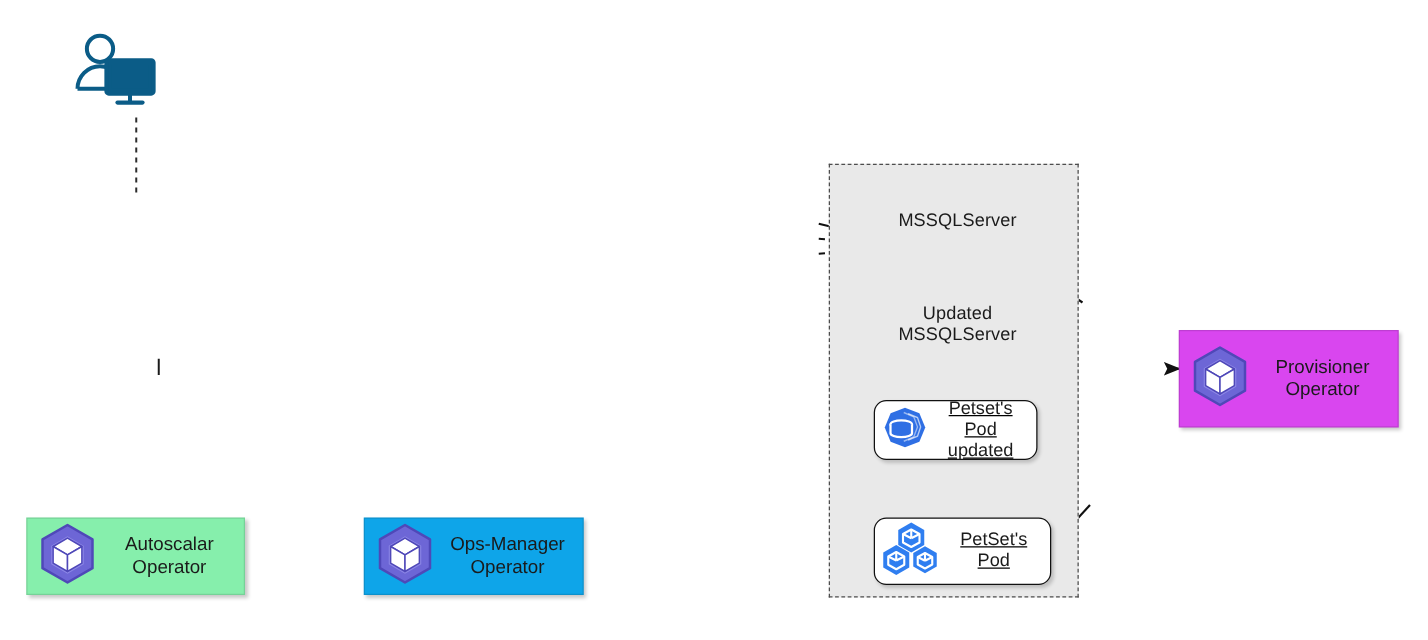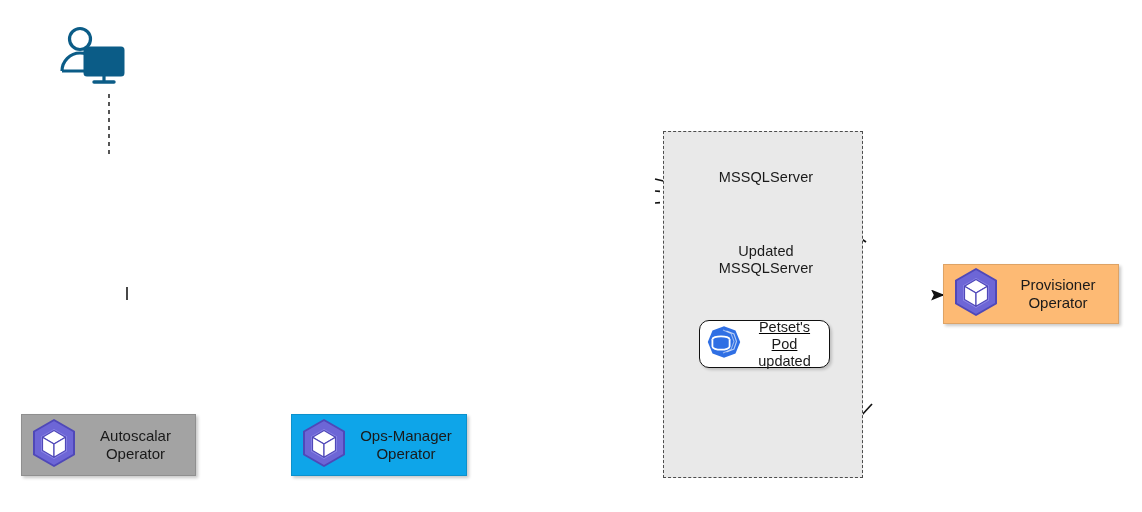--- a/index.html
+++ b/index.html
@@ -186,22 +186,47 @@
         <path d="M17,6 L25,9.4 L28,17.5 L25,25.6 L17,29" fill="none" stroke="#ffffff" stroke-width="1.1" opacity="0.5"></path>
 
         <ellipse cx="15" cy="15.4" rx="8.6" ry="3.1" fill="#2f6fe4" stroke="#ffffff" stroke-width="1.8"></ellipse>
         <path d="M6.4,15.4 L6.4,22.6 a8.6,3.1 0 0 0 17.2,0 L23.6,15.4" fill="#2f6fe4" stroke="#ffffff" stroke-width="1.8"></path>
       </svg>
     </span>
     <span class="node-text">Petset's Pod
 updated</span>
   </div>
 
-
-  <div class="op-box" style="left:21px; top:414px; width:175px; height:62px; background:#a3a3a3;">
+  <div class="node-box" style="left:699px; top:414px; width:142px; height:54px;">
+    <span class="node-icon">
+      <svg width="46" height="44" viewBox="0 0 46 44" xmlns="http://www.w3.org/2000/svg">
+        <g fill="#2f7ef0">
+
+          <path d="M23,1 L33.4,7 L33.4,19 L23,25 L12.6,19 L12.6,7 Z"></path>
+
+          <path d="M11,19 L21.4,25 L21.4,37 L11,43 L0.6,37 L0.6,25 Z"></path>
+
+          <path d="M34,20 L43.4,25.4 L43.4,36.2 L34,41.6 L24.6,36.2 L24.6,25.4 Z"></path>
+        </g>
+
+        <g fill="none" stroke="#ffffff" stroke-width="1.7" stroke-linejoin="round">
+          <path d="M23,6.6 L29.6,10.2 L29.6,17 L23,20.6 L16.4,17 L16.4,10.2 Z"></path>
+          <path d="M23,6.6 L23,13.6 M23,13.6 L29.6,10.2 M23,13.6 L16.4,10.2"></path>
+          <path d="M11,24.6 L17.4,28.2 L17.4,34.8 L11,38.4 L4.6,34.8 L4.6,28.2 Z"></path>
+          <path d="M11,24.6 L11,31.4 M11,31.4 L17.4,28.2 M11,31.4 L4.6,28.2"></path>
+          <path d="M34,25.4 L39.8,28.6 L39.8,34.6 L34,37.8 L28.2,34.6 L28.2,28.6 Z"></path>
+          <path d="M34,25.4 L34,31.6 M34,31.6 L39.8,28.6 M34,31.6 L28.2,28.6"></path>
+        </g>
+      </svg>
+    </span>
+    <span class="node-text">PetSet's
+Pod</span>
+  </div>
+
+  <div class="op-box" style="left:21px; top:414px; width:175px; height:62px; background:#86efac;">
     <span class="op-icon">
       <svg width="48" height="50" viewBox="0 0 48 50" xmlns="http://www.w3.org/2000/svg">
         <path d="M24,2 L44,13.5 L44,36.5 L24,48 L4,36.5 L4,13.5 Z" fill="#6d66d6" stroke="#4f48b8" stroke-width="2" stroke-linejoin="round"></path>
         <path d="M24,11 L37,18.6 L37,33.4 L24,41 L11,33.4 L11,18.6 Z" fill="#8c86e6"></path>
         <g fill="#ffffff" stroke="#4f48b8" stroke-width="1.2" stroke-linejoin="round">
           <path d="M24,12.5 L35.5,19.2 L24,25.9 L12.5,19.2 Z"></path>
           <path d="M12.5,19.2 L24,25.9 L24,39.2 L12.5,32.5 Z"></path>
           <path d="M35.5,19.2 L35.5,32.5 L24,39.2 L24,25.9 Z"></path>
         </g>
       </svg>
@@ -219,21 +244,21 @@
           <path d="M24,12.5 L35.5,19.2 L24,25.9 L12.5,19.2 Z"></path>
           <path d="M12.5,19.2 L24,25.9 L24,39.2 L12.5,32.5 Z"></path>
           <path d="M35.5,19.2 L35.5,32.5 L24,39.2 L24,25.9 Z"></path>
         </g>
       </svg>
     </span>
     <span class="op-text">Ops-Manager
 Operator</span>
   </div>
 
-  <div class="op-box" style="left:943px; top:264px; width:176px; height:60px; background:#fdba74;">
+  <div class="op-box" style="left:943px; top:264px; width:176px; height:78px; background:#d946ef;">
     <span class="op-icon">
       <svg width="48" height="50" viewBox="0 0 48 50" xmlns="http://www.w3.org/2000/svg">
         <path d="M24,2 L44,13.5 L44,36.5 L24,48 L4,36.5 L4,13.5 Z" fill="#6d66d6" stroke="#4f48b8" stroke-width="2" stroke-linejoin="round"></path>
         <path d="M24,11 L37,18.6 L37,33.4 L24,41 L11,33.4 L11,18.6 Z" fill="#8c86e6"></path>
         <g fill="#ffffff" stroke="#4f48b8" stroke-width="1.2" stroke-linejoin="round">
           <path d="M24,12.5 L35.5,19.2 L24,25.9 L12.5,19.2 Z"></path>
           <path d="M12.5,19.2 L24,25.9 L24,39.2 L12.5,32.5 Z"></path>
           <path d="M35.5,19.2 L35.5,32.5 L24,39.2 L24,25.9 Z"></path>
         </g>
       </svg>

